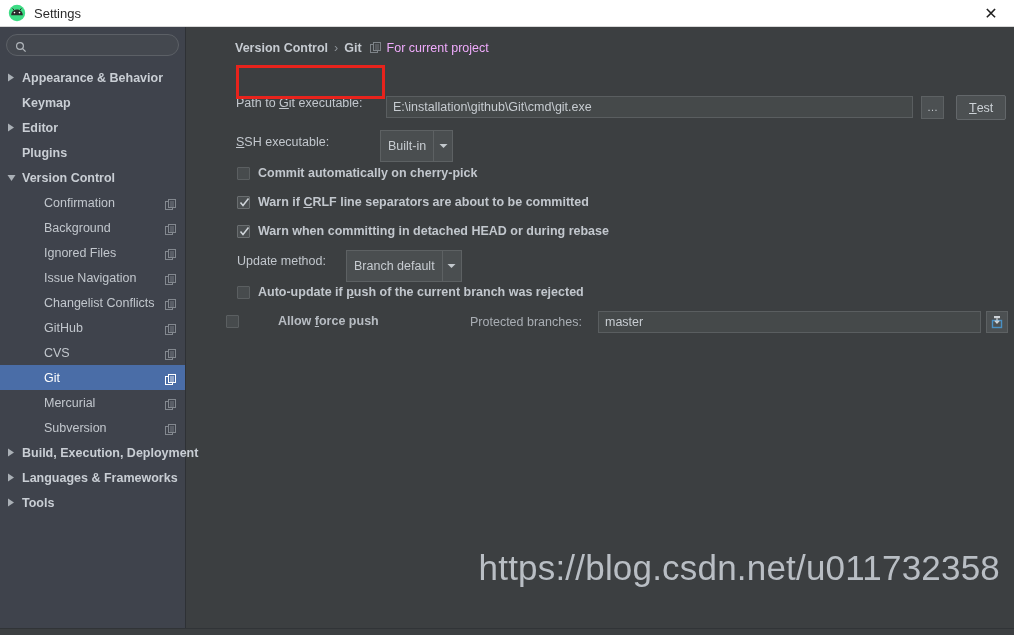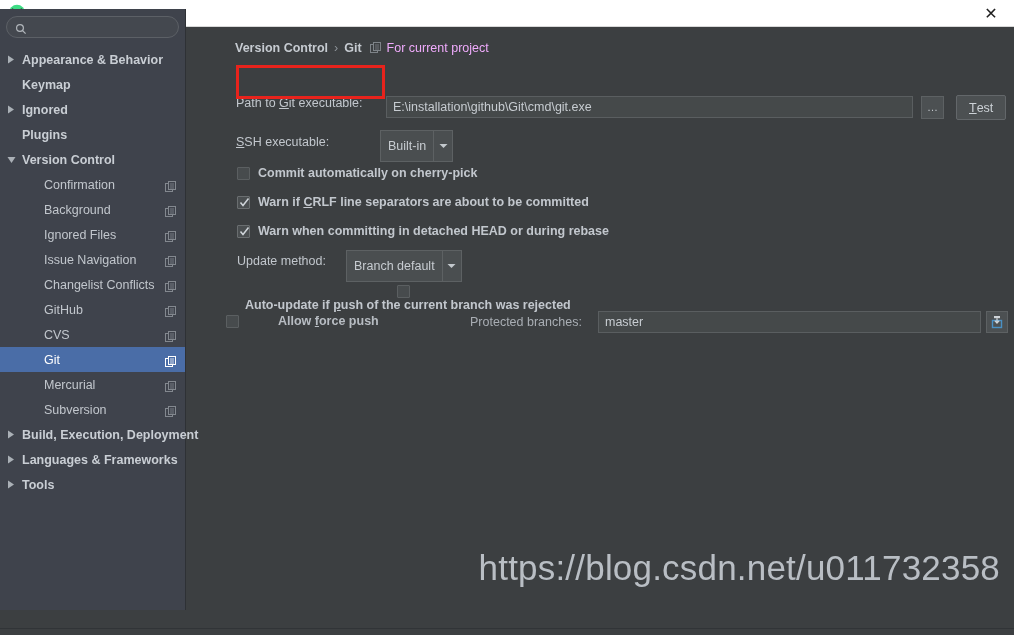--- a/index.html
+++ b/index.html
@@ -23,21 +23,21 @@
     font-family:"Liberation Sans", sans-serif;
   }
   #close-btn{
     position:absolute; right:0; top:0; width:46px; height:27px;
     display:flex; align-items:center; justify-content:center;
     color:#202020; font-size:16px; line-height:1; cursor:pointer;
   }
 
   
   #sidebar{
-    position:absolute; left:0; top:9px; width:186px; height:601px;
+    position:absolute; left:0; top:27px; width:186px; height:601px;
     background:#3f434c; border-right:1px solid #2e3135;
   }
   #search-wrap{ padding:7px 6px 0 6px; }
   #search-box{
     height:22px; border:1px solid #5c6066; border-radius:11px;
     background:#44484f; display:flex; align-items:center; padding:0 8px;
   }
   #search-icon{ width:12px; height:12px; flex:0 0 auto; opacity:.85; }
   #search-input{
     border:0; outline:0; background:transparent; color:#c8ccd0;
@@ -185,21 +185,21 @@
       <div class="tree-row lvl0">
         <span class="tw"></span>
         <span class="tree-label">Keymap</span>
       </div>
       <div class="tree-row lvl0">
         <span class="tw">
           <svg viewBox="0 0 8 9" width="8" height="9">
             <path d="M1 0.5 L7 4.5 L1 8.5 Z" fill="#aab0b6"></path>
           </svg>
         </span>
-        <span class="tree-label">Ignored</span>
+        <span class="tree-label">Editor</span>
       </div>
       <div class="tree-row lvl0">
         <span class="tw"></span>
         <span class="tree-label">Plugins</span>
       </div>
       <div class="tree-row lvl0">
         <span class="tw">
           <svg viewBox="0 0 9 8" width="9" height="8">
             <path d="M0.5 1 L8.5 1 L4.5 7 Z" fill="#aab0b6"></path>
           </svg>
@@ -411,21 +411,21 @@
   </div>
   <div class="combo" style="position:absolute; left:120px; top:223px;">
     <div class="combo-text">Branch default</div>
     <div class="combo-arrow">
       <svg viewBox="0 0 9 6" width="9" height="6">
           <path d="M0.5 1 L4.5 5 L8.5 1 Z" fill="#c3c8cd"></path>
         </svg>
     </div>
   </div>
 
-  <div class="chk-row" style="position:absolute; left:11px; top:258px;flex-direction:column;">
+  <div class="chk-row" style="position:absolute; left:11px; top:258px;">
     <span class="chk disabled"></span>
     <span class="chk-label"><span>Auto-update if </span><span class="uline">p</span><span>ush of the current branch was rejected</span></span>
   </div>
 
   <div class="chk-row" style="position:absolute; left:0; top:287px;gap:31px;">
     <span class="chk disabled"></span>
     <span class="chk-label dim"><span>Allow </span><span class="uline">f</span><span>orce push</span></span>
   </div>
 
   <div class="row" style="left:244px; top:288px;">

